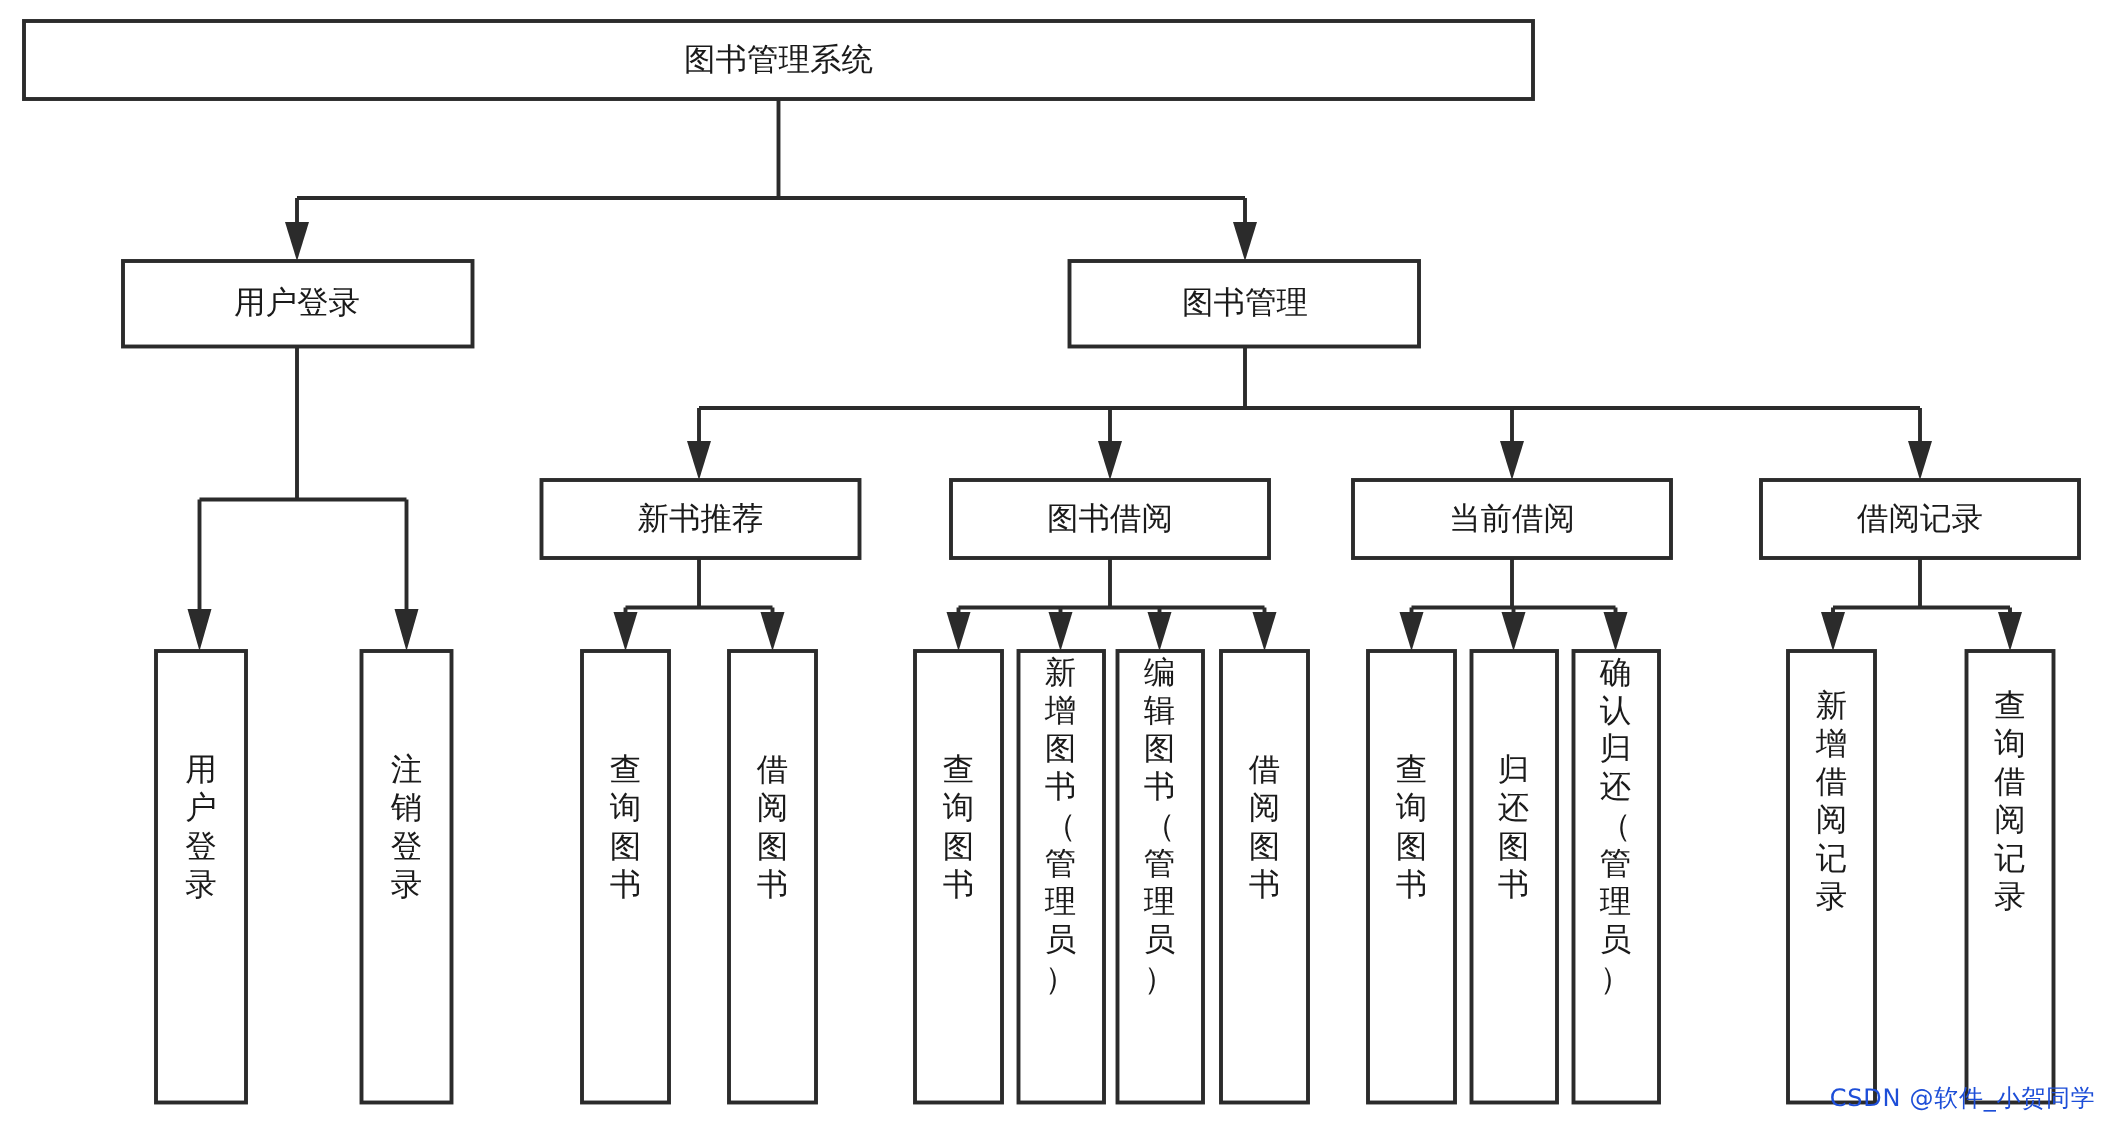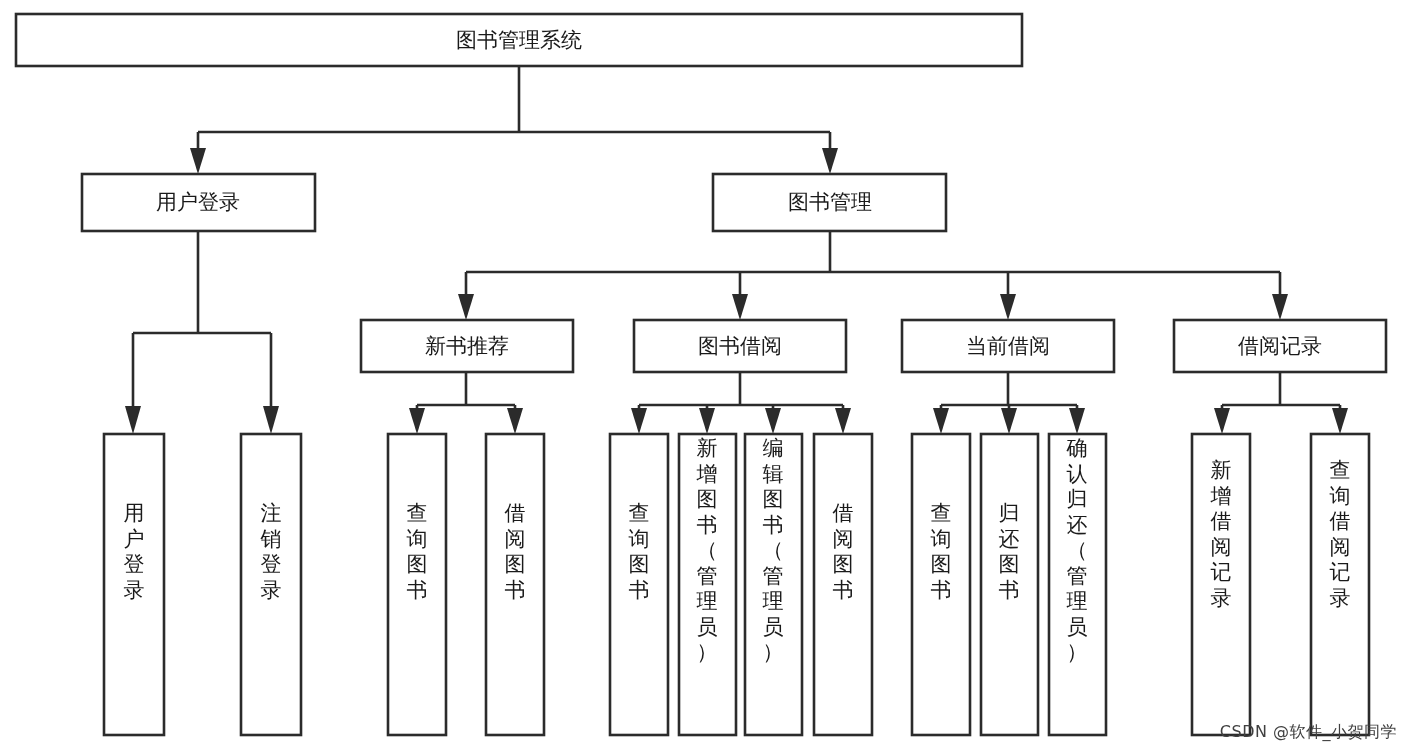--- a/index.html
+++ b/index.html
@@ -51,21 +51,21 @@
     font-size: 21px;
     fill: #1a1a1a;
     text-anchor: middle;
   }
   .watermark-text {
     position: absolute;
     right: 8px;
     bottom: 4px;
     font-family: "DejaVu Sans", "Liberation Sans", sans-serif;
     font-size: 16px;
-    color: #404040;
+    color: #1d4ed8;
     letter-spacing: 0.5px;
     white-space: nowrap;
     user-select: none;
   }
 </style>
 </head>
 <body>
 
 <div id="diagram-root">
 

